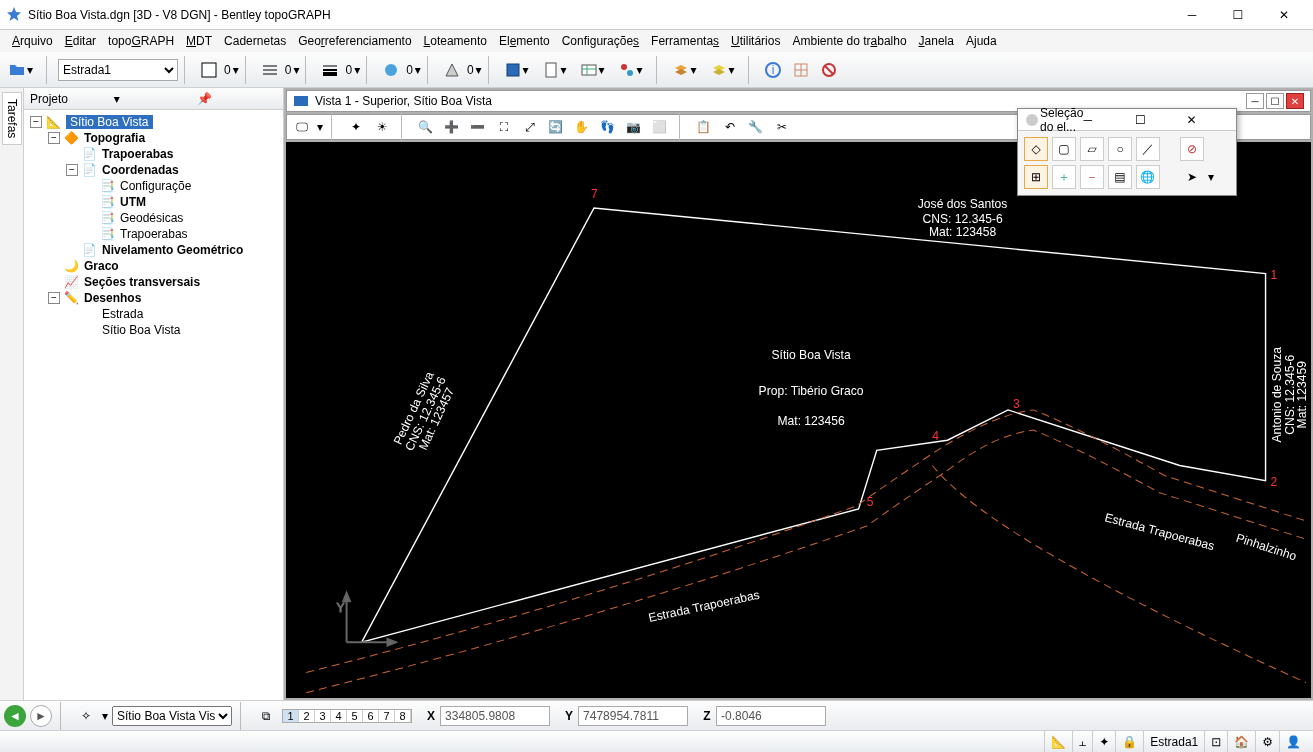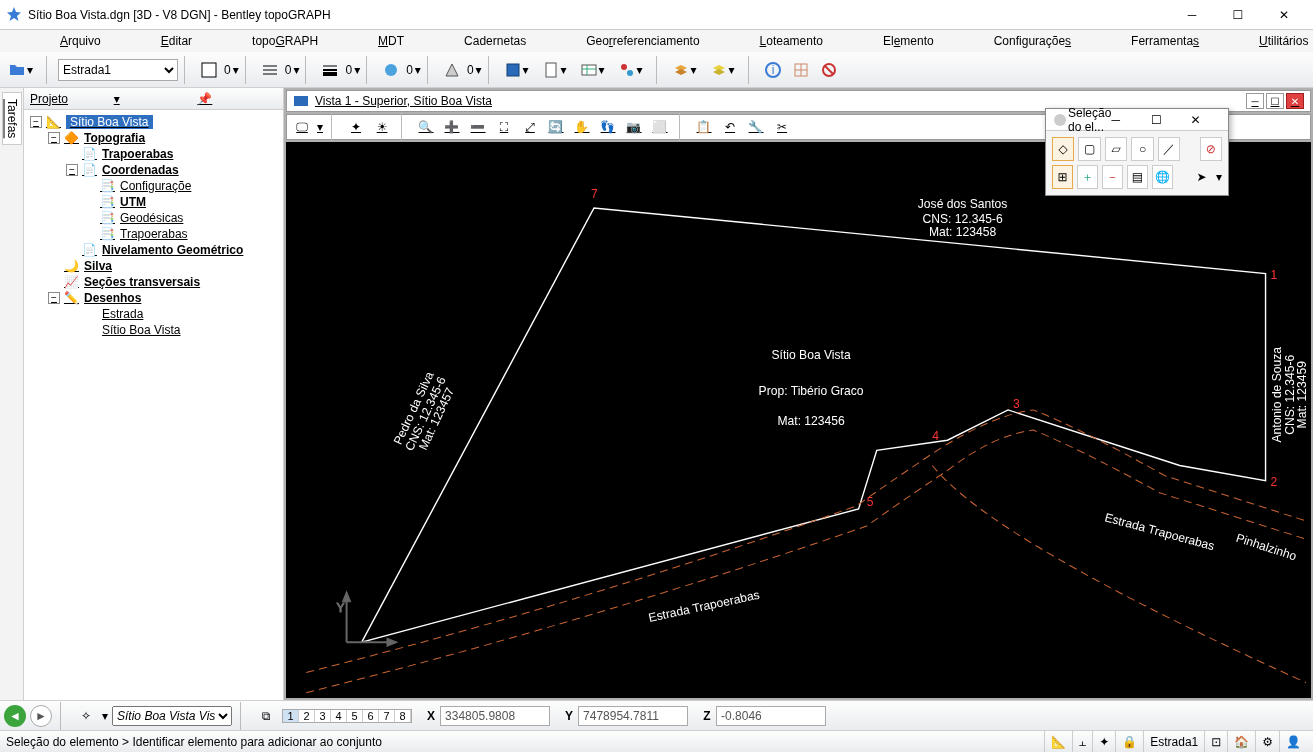--- a/index.html
+++ b/index.html
@@ -3,28 +3,28 @@
 <meta charset="utf-8">
 <style>
 * { box-sizing: border-box; margin: 0; padding: 0; font-family: "Segoe UI", Tahoma, sans-serif; font-size: 12px; }
 body { background: #fff; width: 1313px; height: 752px; overflow: hidden; display: flex; flex-direction: column; }
 .titlebar { height: 30px; background: #fff; display: flex; align-items: center; padding: 0 6px; border-bottom: 1px solid #ccc; justify-content: space-between; }
 .titlebar .icon { width: 16px; height: 16px; margin-right: 6px; color: #3a7bd5; }
 .titlebar .title { flex: 1; }
 .winbtns { display: flex; gap: 0; }
 .winbtn { width: 46px; height: 28px; display: flex; align-items: center; justify-content: center; }
 .menubar { height: 22px; background: #f5f5f5; display: flex; align-items: center; padding: 0 6px; }
-.menubar span { padding: 2px 6px; cursor: default; margin-left: 48px; }
+.menubar span { padding: 2px 6px; cursor: default; }
 .menubar u { text-decoration: underline; }
 .toolbar { height: 36px; background: linear-gradient(#fdfdfd,#e9ecef); border-bottom: 1px solid #cfcfcf; display: flex; align-items: center; padding: 0 4px; gap: 2px; }
 .tbtn { min-width: 24px; height: 28px; display: flex; align-items: center; justify-content: center; padding: 0 4px; border: 1px solid transparent; }
 .tbtn .dd { width: 8px; margin-left: 2px; }
 .tsep { width: 6px; height: 28px; border-left: 1px solid #bbb; margin: 0 4px; }
 select.level { height: 22px; width: 120px; border: 1px solid #aaa; background: #fff; }
-.workspace { flex: 1; display: flex; min-height: 0; position: relative; text-decoration: underline; }
+.workspace { flex: 1; display: flex; min-height: 0; position: relative; }
 .sidetab { width: 24px; background: #f3f3f3; border-right: 1px solid #cfcfcf; display: flex; flex-direction: column; align-items: center; padding-top: 4px; }
 .sidetab .vtext { writing-mode: vertical-rl; padding: 6px 2px; background: #fff; border: 1px solid #ccc; }
 .projpanel { width: 260px; border-right: 1px solid #cfcfcf; display: flex; flex-direction: column; }
 .projhead { height: 22px; background: linear-gradient(#fdfdfd,#e9ecef); border-bottom: 1px solid #cfcfcf; display: flex; align-items: center; padding: 0 6px; }
 .projhead span { flex: 1; }
 .projhead .ico { width: 14px; margin-left: 4px; }
 .tree { flex: 1; overflow: auto; padding: 4px; }
 .tree ul { list-style: none; padding-left: 18px; }
 .tree > ul { padding-left: 2px; }
 .tree li { white-space: nowrap; padding: 1px 0; display: flex; align-items: center; }
@@ -39,31 +39,31 @@
 .vb { width: 18px; height: 16px; border: 1px solid #999; display: flex; align-items: center; justify-content: center; font-size: 10px; }
 .vb.red { background: #e04040; color:#fff; border-color:#a02020; }
 .viewtoolbar { height: 26px; background: #fff; border: 1px solid #999; display: flex; align-items: center; padding: 0 4px; gap: 4px; }
 .vtbtn { width: 22px; height: 22px; display: flex; align-items: center; justify-content: center; }
 .canvas { flex: 1; background: #000; position: relative; overflow: hidden; }
 .canvas svg { width: 100%; height: 100%; }
 .ctext { fill: #fff; font-family: Arial, sans-serif; }
 .ctext.red { fill: #f33; }
 .road { stroke: #c86432; stroke-dasharray: 8 5; fill: none; stroke-width: 1; }
 .bound { stroke: #fff; fill: none; stroke-width: 1.4; }
-.float { position: absolute; top: 20px; right: 84px; width: 184px; background: #f5f5f5; border: 1px solid #888; box-shadow: 2px 2px 6px rgba(0,0,0,.3); }
+.float { position: absolute; top: 20px; right: 76px; width: 220px; background: #f5f5f5; border: 1px solid #888; box-shadow: 2px 2px 6px rgba(0,0,0,.3); }
 .float .ftitle { height: 22px; background: #fff; display: flex; align-items: center; padding: 0 6px; border-bottom: 1px solid #ccc; }
 .float .ftitle span { flex: 1; }
 .float .fbody { padding: 6px; display: flex; flex-direction: column; gap: 4px; }
 .float .row { display: flex; gap: 4px; align-items: center; }
 .float .tb { width: 24px; height: 24px; border: 1px solid #ccc; background: #fff; display:flex; align-items:center; justify-content:center; }
 .navbar { height: 30px; background: linear-gradient(#fdfdfd,#e9ecef); border-top: 1px solid #cfcfcf; display: flex; align-items: center; padding: 0 4px; gap: 4px; }
 .navbar .circ { width: 22px; height: 22px; border-radius: 50%; display:flex; align-items:center; justify-content:center; color:#fff; }
 .navbar .circ.g { background:#3ca43c; }
 .navbar .circ.w { background:#fff; border:1px solid #aaa; color:#555; }
-.navbar select { height: 20px; width: 120px; font-style: italic; }
+.navbar select { height: 20px; width: 120px; }
 .navbar .numbox { display:flex; border:1px solid #aaa; background:#fff; }
 .navbar .numbox span { width:16px; text-align:center; border-right:1px solid #ccc; font-size:11px; }
 .navbar .numbox span.act { background:#cfe2f3; }
 .navbar .coord { display:flex; align-items:center; gap:2px; margin-left:8px; }
 .navbar .coord b { width:14px; text-align:center; }
 .navbar input { height:20px; width:110px; border:1px solid #aaa; padding:0 4px; color:#555; }
 .statusbar { height: 22px; background: linear-gradient(#fdfdfd,#e9ecef); border-top: 1px solid #cfcfcf; display:flex; align-items:center; padding:0 6px; font-size:11px; }
 .statusbar .spacer { flex:1; }
 .statusbar .sitem { padding: 0 6px; border-left:1px solid #ccc; height:100%; display:flex; align-items:center; gap:4px; }
 .ico16 { width:16px; height:16px; }
@@ -273,21 +273,21 @@
             </ul>
             <li>
                 <span class="tw none"></span>
                 <span class="nico">📄</span>
                 <span class="lab bold">Nivelamento Geométrico</span>
               </li>
           </ul>
           <li>
               <span class="tw none"></span>
               <span class="nico">🌙</span>
-              <span class="lab bold">Silva</span>
+              <span class="lab bold">Graco</span>
             </li>
           <li>
               <span class="tw none"></span>
               <span class="nico">📈</span>
               <span class="lab bold">Seções transversais</span>
             </li>
           <li>
               <span class="tw">−</span>
               <span class="nico">✏️</span>
               <span class="lab bold">Desenhos</span>
@@ -456,21 +456,20 @@
       <b>Y</b>
       <input value="7478954.7811" style="">
     </div>
   <div class="coord">
       <b>Z</b>
       <input value="-0.8046" style="">
     </div>
 </div>
 
 <div class="statusbar">
-  <span>Seleção do elemento &gt; Identificar elemento para adicionar ao conjunto</span>
   <span class="spacer"></span>
   <div class="sitem">📐</div>
   <div class="sitem">⫠</div>
   <div class="sitem">✦</div>
   <div class="sitem">🔒</div>
   <div class="sitem">
       <span>Estrada1</span>
     </div>
   <div class="sitem">⊡</div>
   <div class="sitem">🏠</div>

